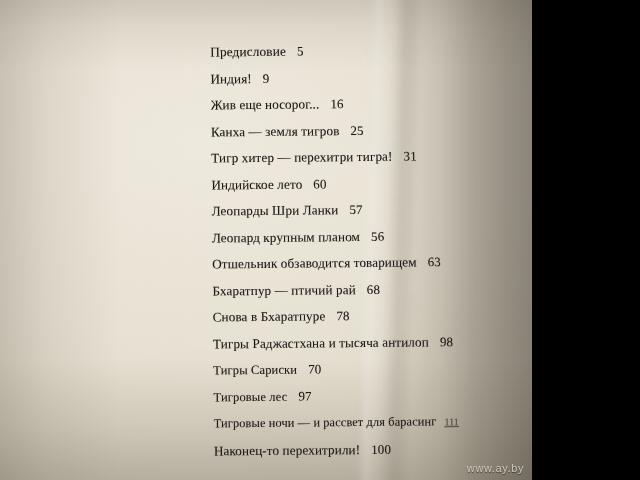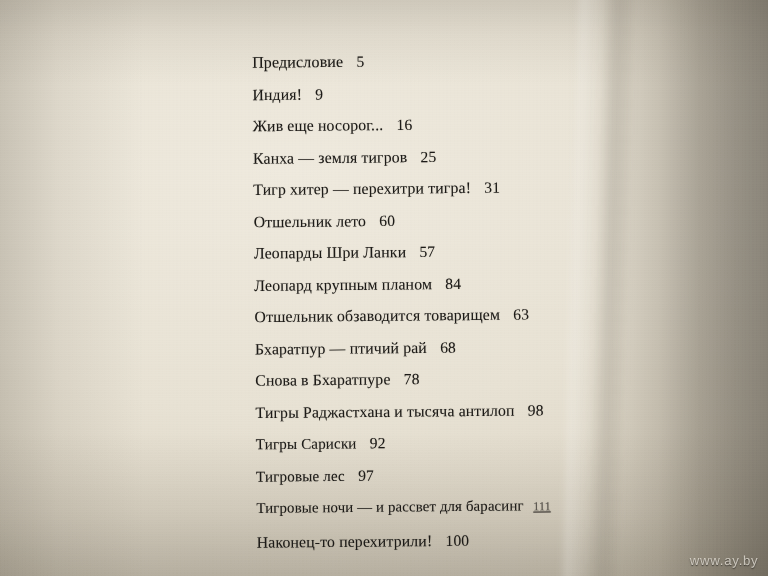--- a/index.html
+++ b/index.html
@@ -9,21 +9,21 @@
   }
   body {
     width: 640px;
     height: 480px;
     overflow: hidden;
     font-family: "Liberation Serif", serif;
   }
 
   #page {
     position: relative;
-    width: 640px;
+    width: 532px;
     height: 480px;
     overflow: hidden;
     background: #d8d3c8;
   }
 
   
   .paper {
     position: absolute;
     inset: 0;
     background:
@@ -184,42 +184,42 @@
     <div class="toc-entry e2">
       <span class="toc-title">Жив еще носорог...</span><span class="toc-page">16</span>
     </div>
     <div class="toc-entry e3">
       <span class="toc-title">Канха — земля тигров</span><span class="toc-page">25</span>
     </div>
     <div class="toc-entry e4">
       <span class="toc-title">Тигр хитер — перехитри тигра!</span><span class="toc-page">31</span>
     </div>
     <div class="toc-entry e5">
-      <span class="toc-title">Отшельник лето</span><span class="toc-page">60</span>
+      <span class="toc-title">Индийское лето</span><span class="toc-page">60</span>
     </div>
     <div class="toc-entry e6">
       <span class="toc-title">Леопарды Шри Ланки</span><span class="toc-page">57</span>
     </div>
     <div class="toc-entry e7">
-      <span class="toc-title">Леопард крупным планом</span><span class="toc-page">84</span>
+      <span class="toc-title">Леопард крупным планом</span><span class="toc-page">56</span>
     </div>
     <div class="toc-entry e8">
       <span class="toc-title">Отшельник обзаводится товарищем</span><span class="toc-page">63</span>
     </div>
     <div class="toc-entry e9">
       <span class="toc-title">Бхаратпур — птичий рай</span><span class="toc-page">68</span>
     </div>
     <div class="toc-entry e10">
       <span class="toc-title">Снова в Бхаратпуре</span><span class="toc-page">78</span>
     </div>
     <div class="toc-entry e11">
       <span class="toc-title">Тигры Раджастхана и тысяча антилоп</span><span class="toc-page">98</span>
     </div>
     <div class="toc-entry e12">
-      <span class="toc-title">Тигры Сариски</span><span class="toc-page">92</span>
+      <span class="toc-title">Тигры Сариски</span><span class="toc-page">70</span>
     </div>
     <div class="toc-entry e13">
       <span class="toc-title">Тигровые лес</span><span class="toc-page">97</span>
     </div>
     <div class="toc-entry e14 small-page">
       <span class="toc-title">Тигровые ночи — и рассвет для барасинг</span><span class="toc-page">111</span>
     </div>
     <div class="toc-entry e15">
       <span class="toc-title">Наконец-то перехитрили!</span><span class="toc-page">100</span>
     </div>

